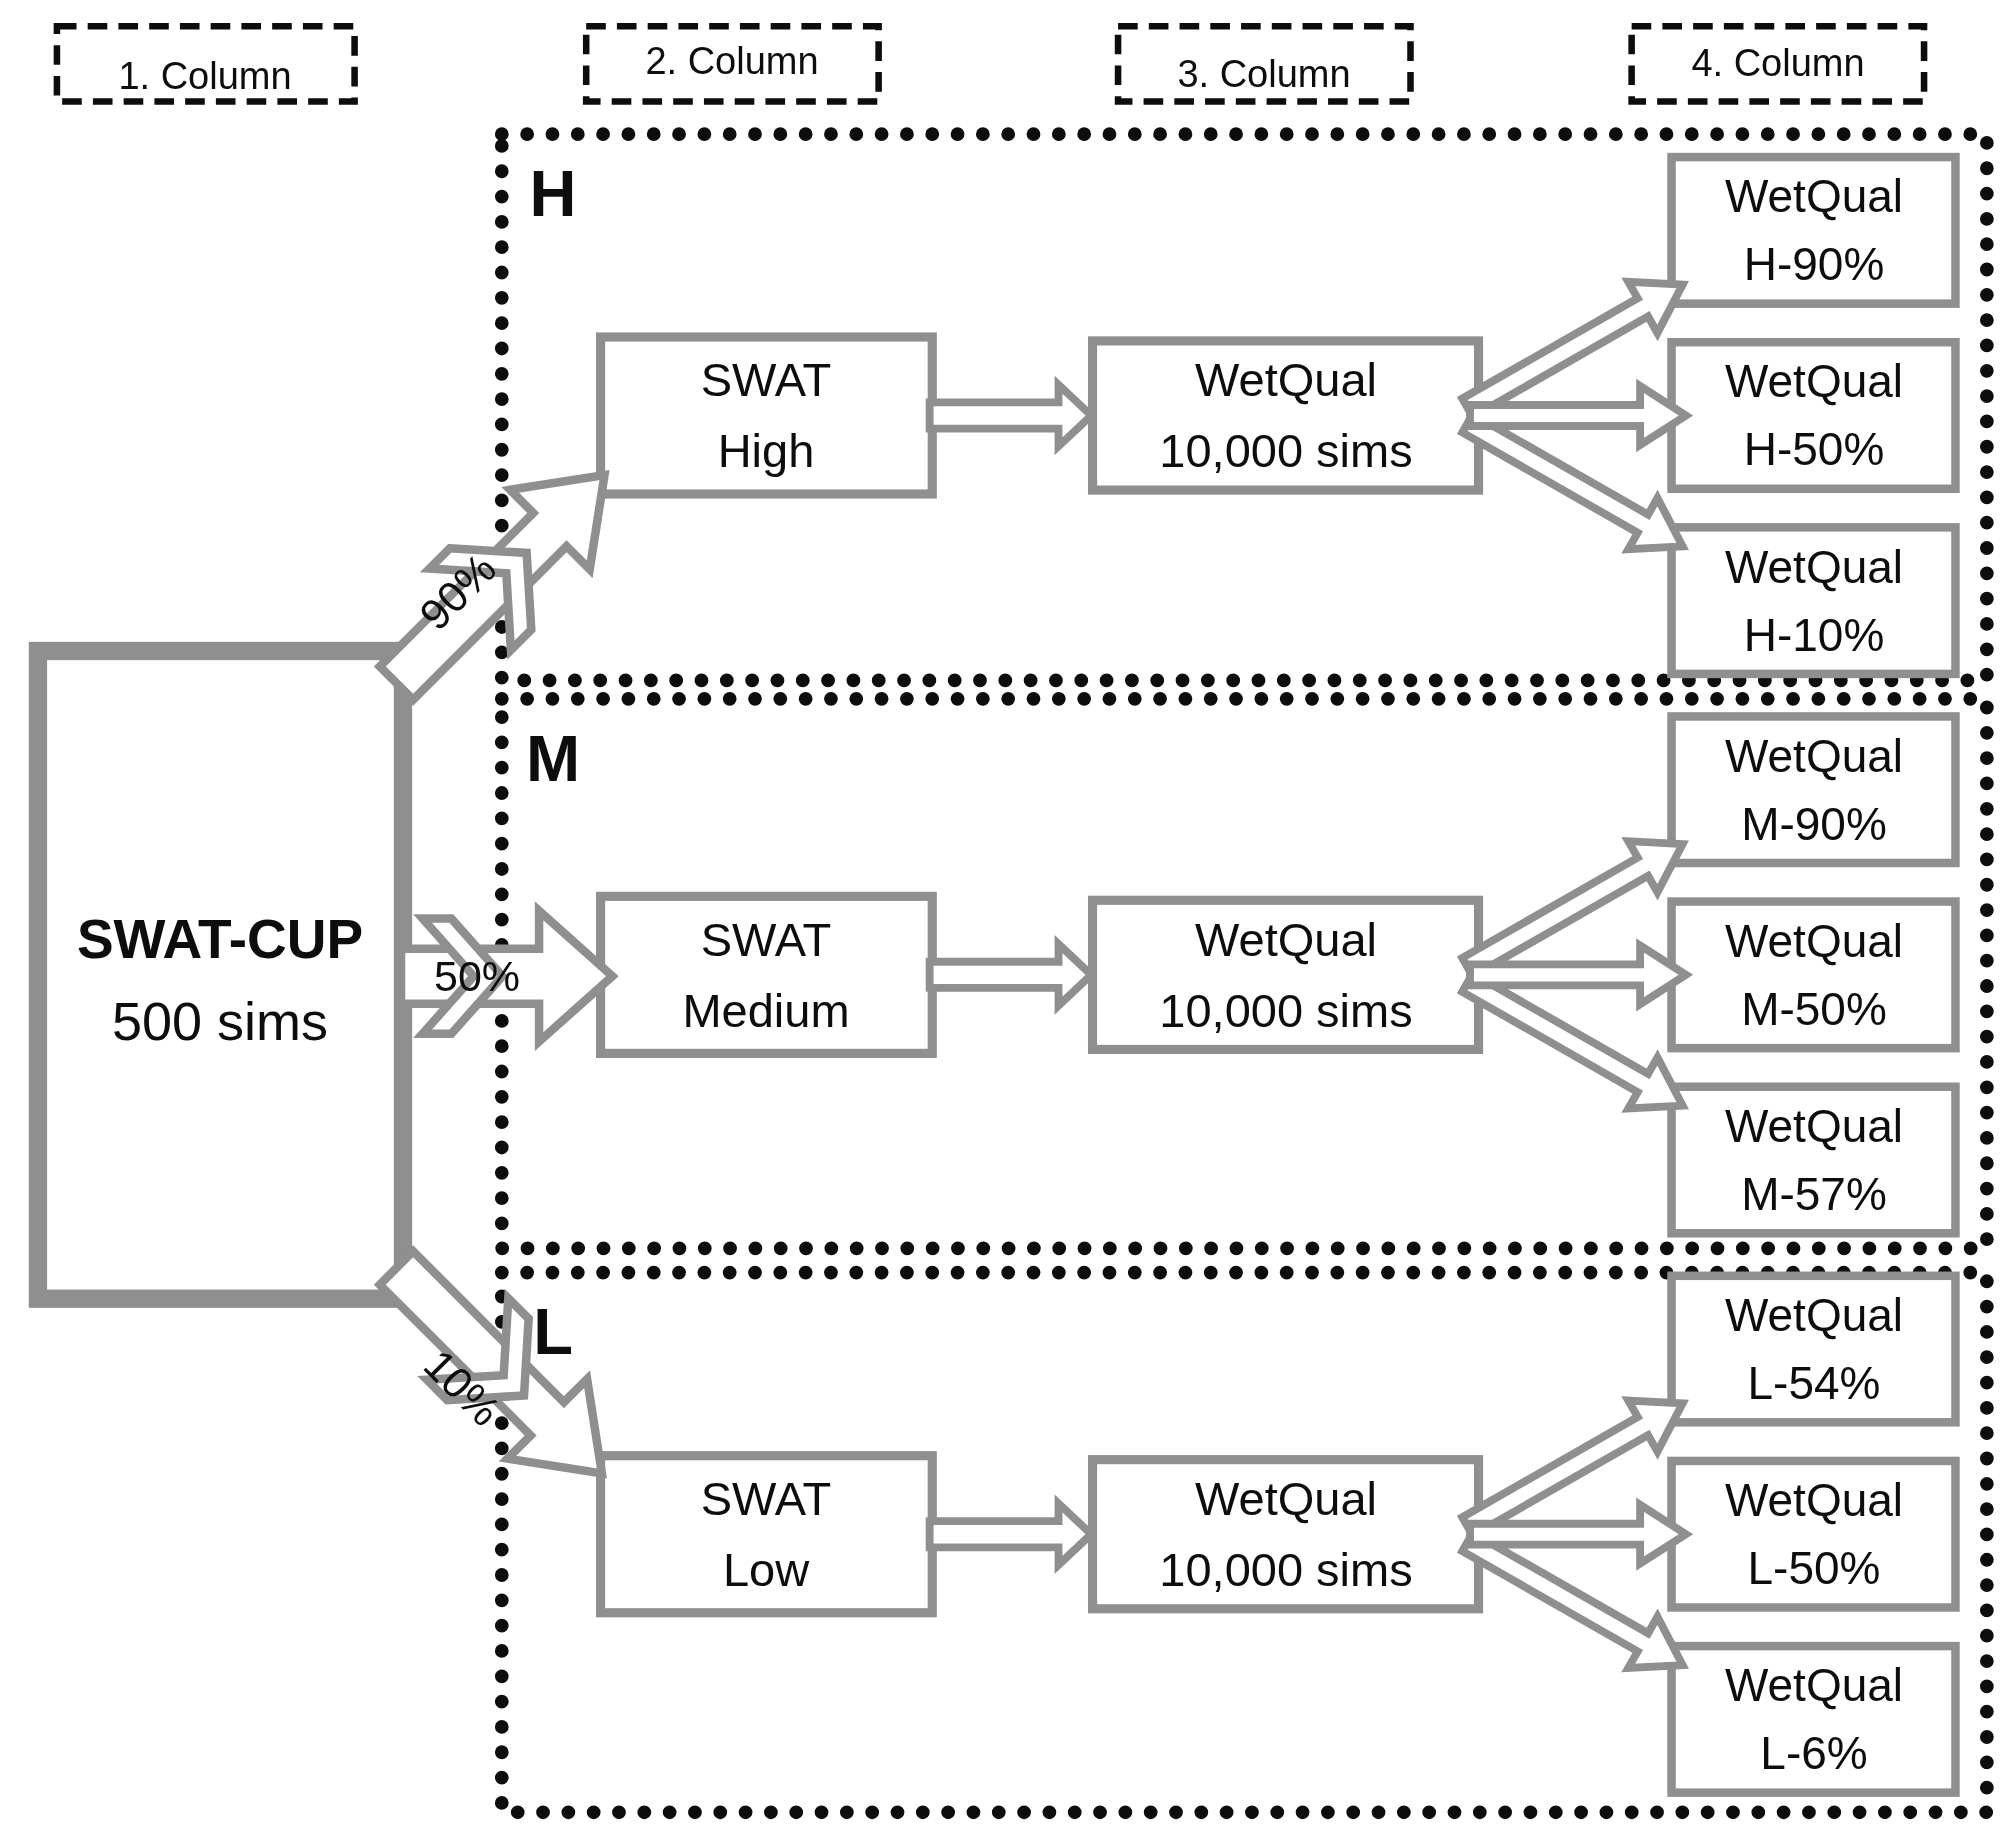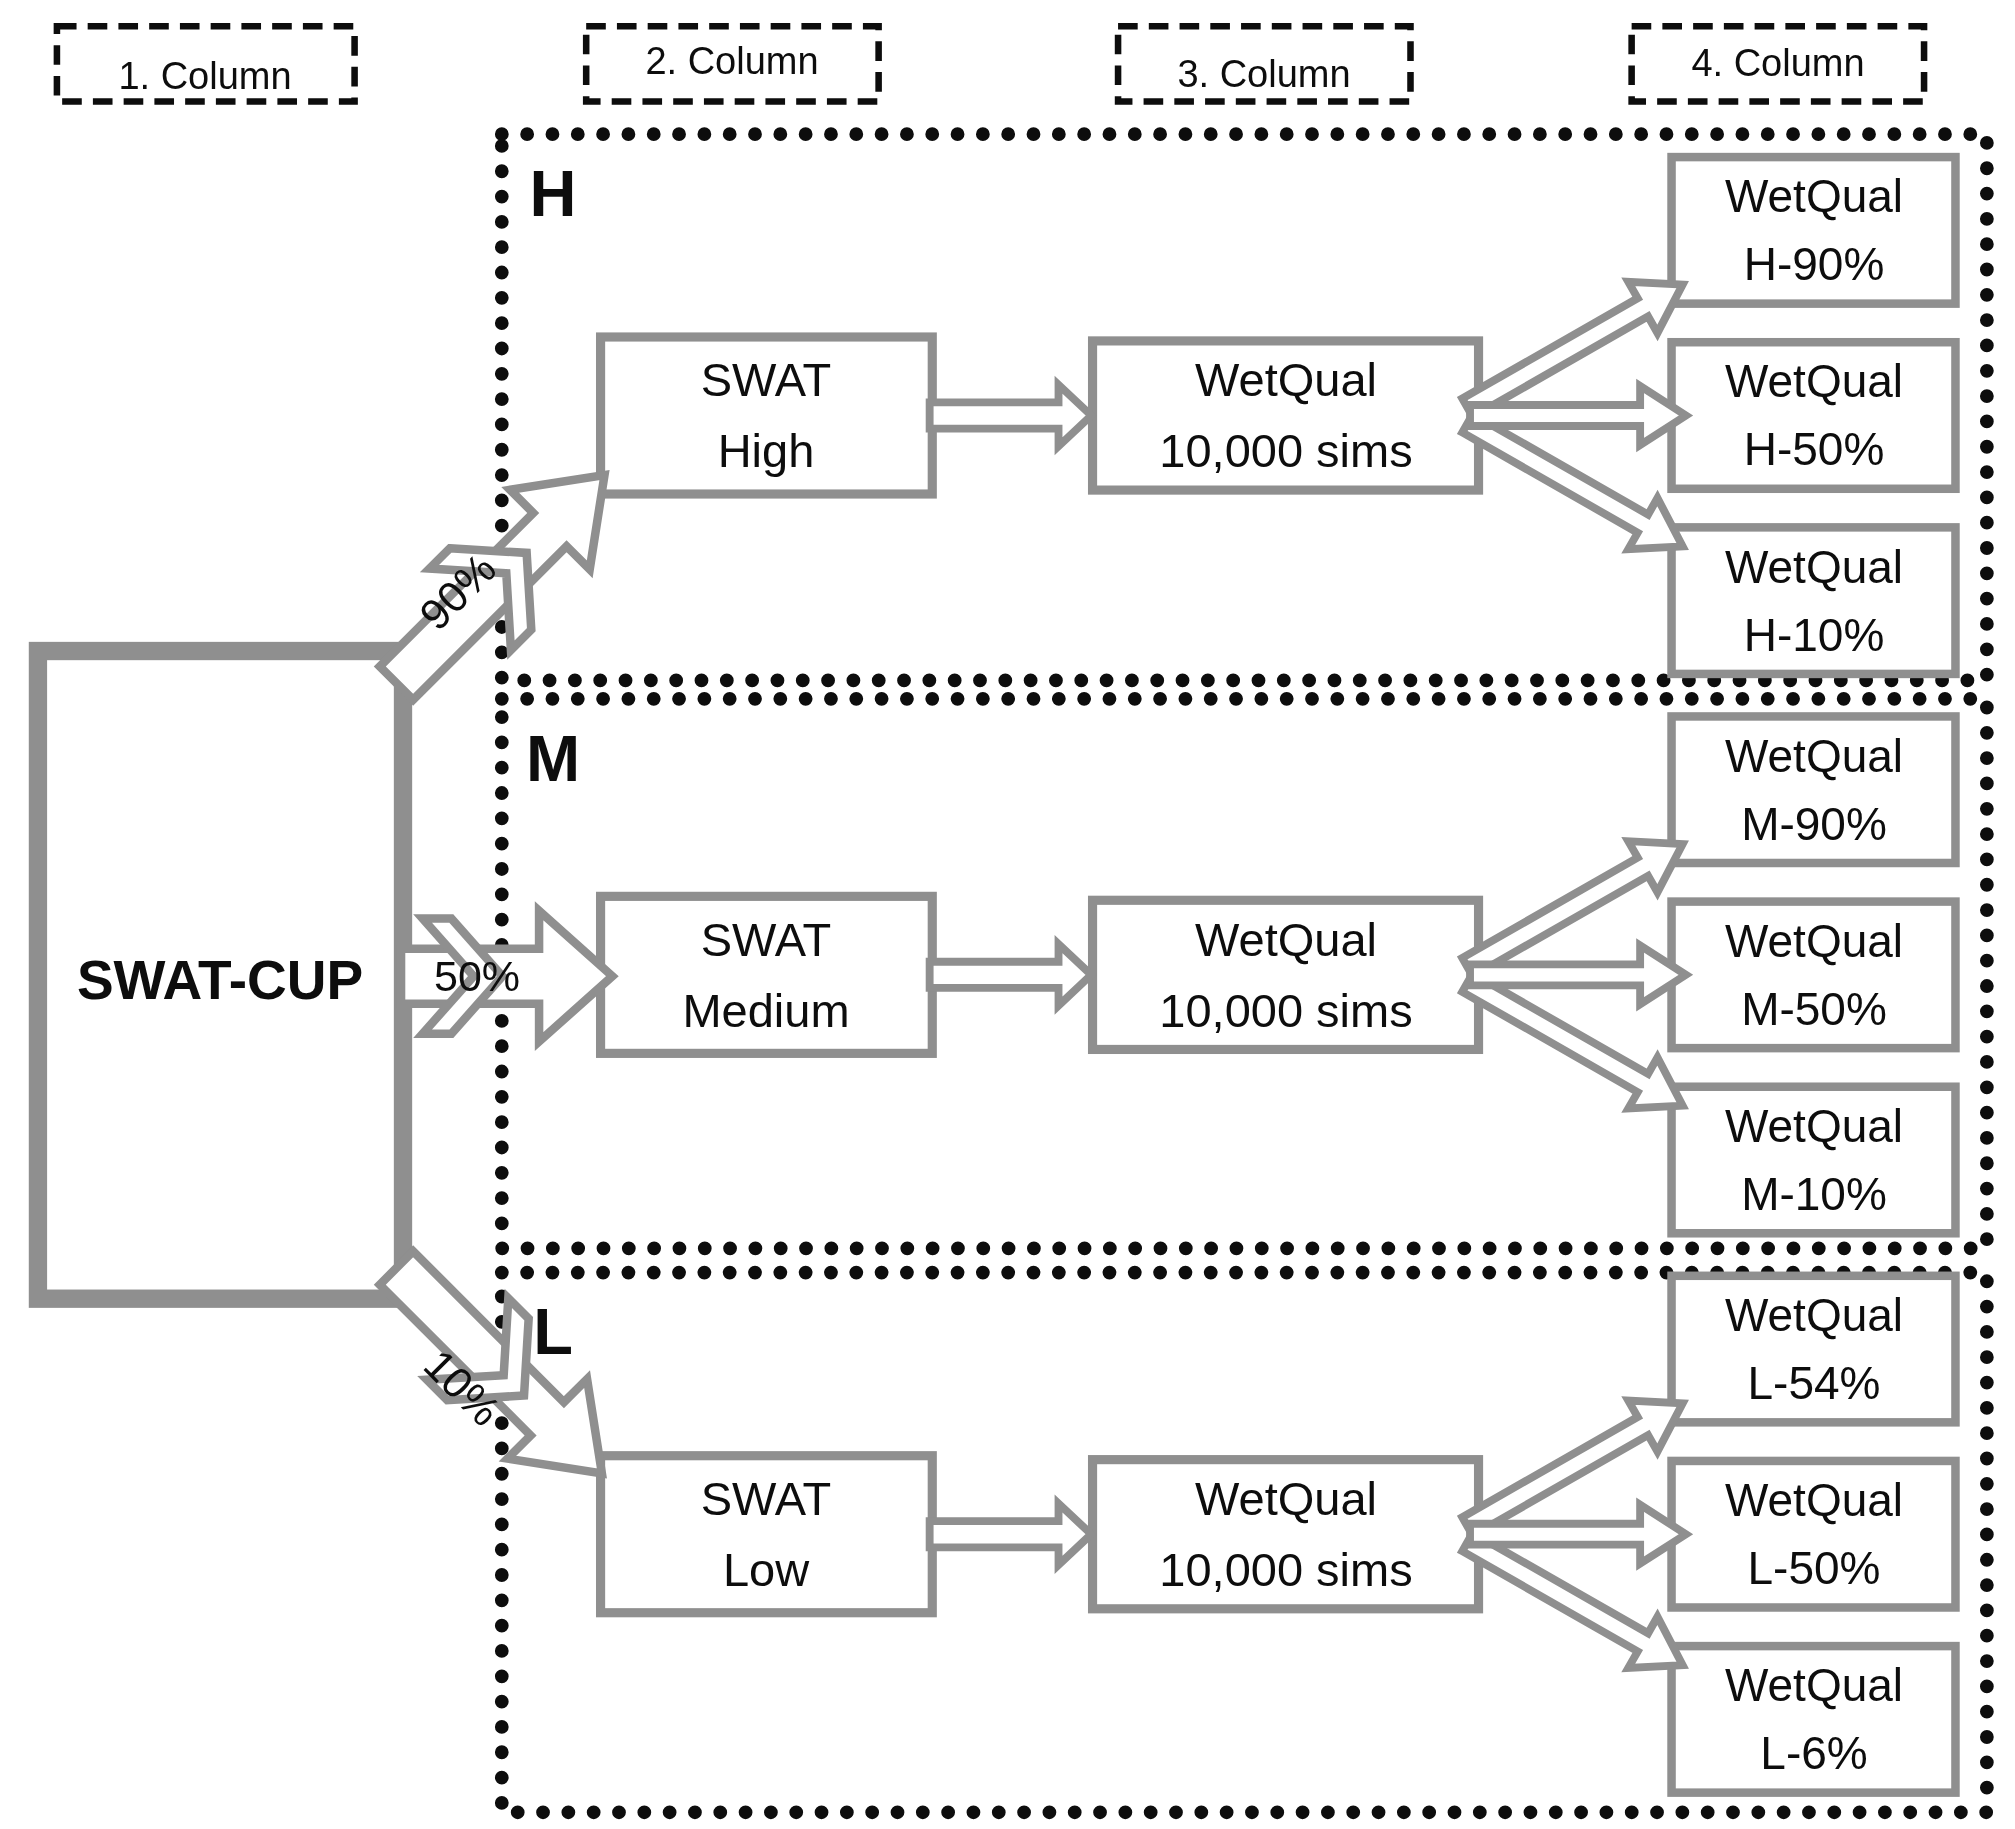--- a/index.html
+++ b/index.html
@@ -94,20 +94,21 @@
   <div class="t t-header" style="left:732px;top:61px;">2. Column</div>
   <div class="t t-header" style="left:1264px;top:63px;margin-top:11px;">3. Column</div>
   <div class="t t-header" style="left:1778px;top:63px;">4. Column</div>
 
   <div class="t t-region" style="left:553px;top:193px;">H</div>
   <div class="t t-region" style="left:553px;top:758px;">M</div>
   <div class="t t-region" style="left:553px;top:1331px;">L</div>
 
   <div class="t t-cup" style="left:220px;top:980px;">
     <div class="b">SWAT-CUP</div>
+    <div>500 sims</div>
   </div>
 
   <div class="t t-pct" style="left:458px;top:592px;transform:translate(-50%,-50%) rotate(-45deg);">90%</div>
   <div class="t t-pct" style="left:466px;top:976px;margin-left:11px;">50%</div>
   <div class="t t-pct" style="left:462px;top:1388px;transform:translate(-50%,-50%) rotate(45deg);">10%</div>
 
   <div class="t t-box" style="left:766px;top:415px;">
     <div>SWAT</div>
     <div>High</div>
   </div>
@@ -139,21 +140,21 @@
   <div class="t t-out" style="left:1814px;top:790px;">
     <div>WetQual</div>
     <div>M-90%</div>
   </div>
   <div class="t t-out" style="left:1814px;top:975px;">
     <div>WetQual</div>
     <div>M-50%</div>
   </div>
   <div class="t t-out" style="left:1814px;top:1160px;">
     <div>WetQual</div>
-    <div>M-10%</div>
+    <div>M-57%</div>
   </div>
 
   <div class="t t-box" style="left:766px;top:1534px;">
     <div>SWAT</div>
     <div>Low</div>
   </div>
   <div class="t t-box" style="left:1286px;top:1534px;">
     <div>WetQual</div>
     <div>10,000 sims</div>
   </div>

